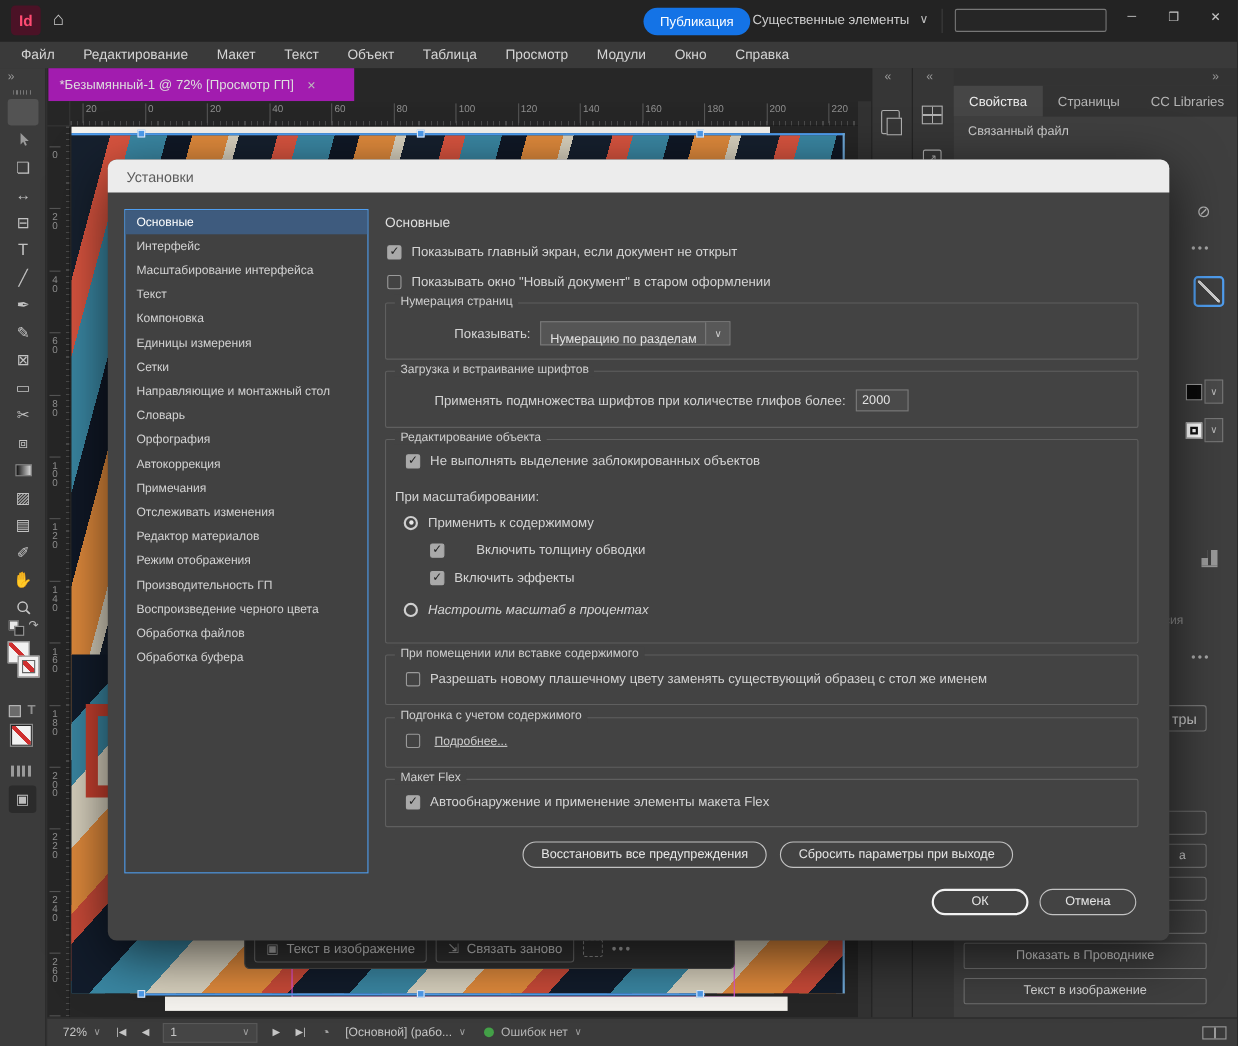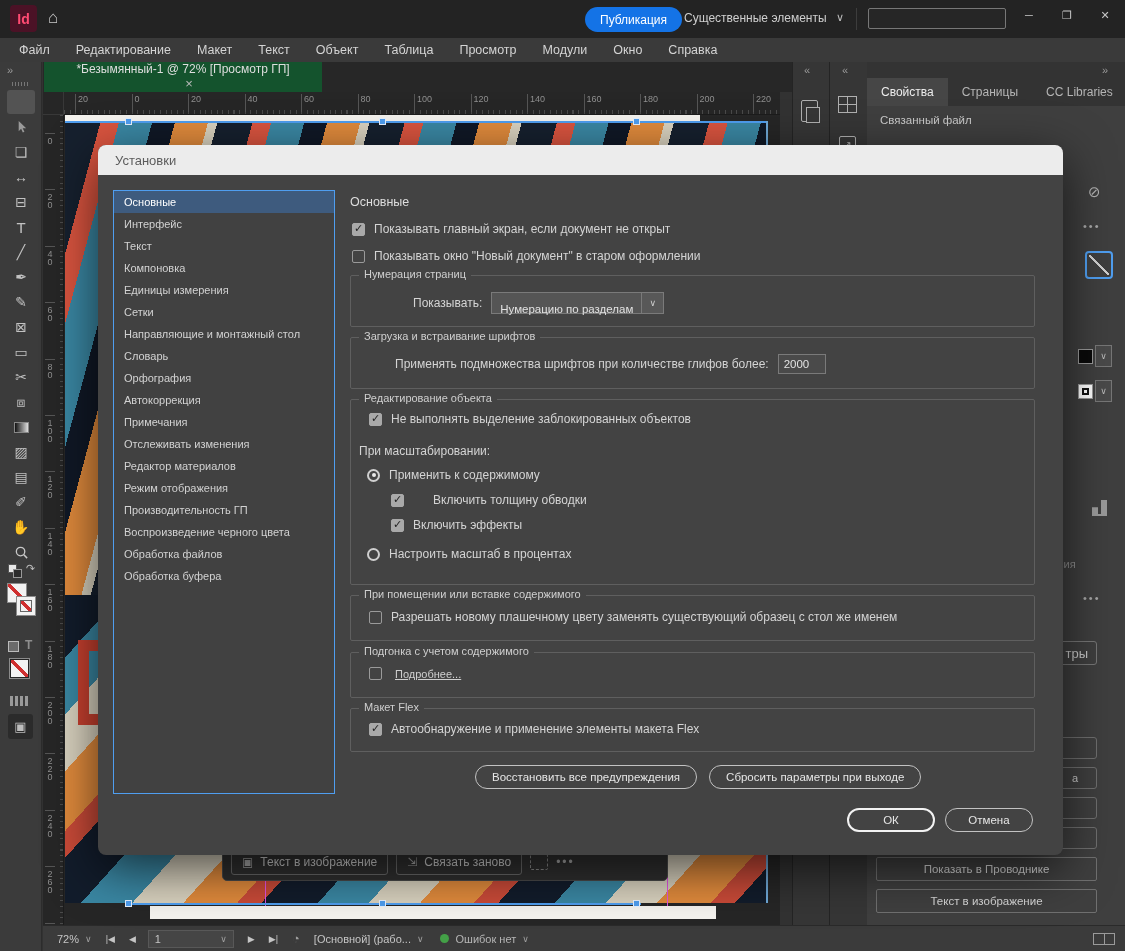--- a/index.html
+++ b/index.html
@@ -48,22 +48,22 @@
   #fmt-container{left:8px;top:641px;width:11px;height:11px;background:#6b6b6b;border:1px solid #bbb;}
   #fmt-text{left:25px;top:638px;color:#8e8e8e;font-size:12px;font-weight:bold;}
   #apply-chip{left:10px;top:659px;width:19px;height:19px;border:1px solid #242424;outline:1px solid #8b8b8b;}
   #preview-dashes{left:10px;top:696px;width:20px;height:10px;
      background:repeating-linear-gradient(90deg,#9a9a9a 0 3px,transparent 3px 5px);}
   #screen-mode{left:8px;top:714px;width:25px;height:25px;background:#2b2b2b;border-radius:3px;
      color:#bdbdbd;font-size:13px;display:flex;align-items:center;justify-content:center;}
 
   
   #tabbar{left:43px;top:62px;width:749px;height:30px;background:#272727;}
-  #doc-tab{left:44px;top:62px;width:278px;height:30px;background:#14532d;display:flex;align-items:center;
-           padding:0 10px;color:#dedede;font-size:12px;flex-direction:column;}
+  #doc-tab{left:44px;top:62px;width:278px;height:30px;background:#a21caf;display:flex;align-items:center;
+           padding:0 10px;color:#dedede;font-size:12px;}
   #doc-tab .close{margin-left:12px;color:#bbb;font-size:13px;}
 
   
   #ruler-corner{left:43px;top:92px;width:21px;height:23px;background:#262626;border-right:1px solid #383838;border-bottom:1px solid #383838;}
   #hruler{left:64px;top:92px;width:716px;height:23px;background:#262626;border-bottom:1px solid #1c1c1c;
      background-image:repeating-linear-gradient(90deg,#4a4a4a 0 1px,transparent 1px 5.65px);
      background-size:100% 5px;background-position:0 18px;background-repeat:no-repeat;}
   .hr-label{top:2px;color:#8f8f8f;font-size:9px;border-left:1px solid #555;padding-left:2px;height:18px;}
   #vruler{left:43px;top:115px;width:21px;height:810px;background:#262626;border-right:1px solid #1c1c1c;
      background-image:repeating-linear-gradient(180deg,#4a4a4a 0 1px,transparent 1px 5.65px);
@@ -391,20 +391,21 @@
     <span id="sb-spread"></span>
   </div>
 
   <div class="abs" id="dialog">
     <div class="abs" id="dlg-titlebar">
       <span>Установки</span>
     </div>
     <div class="abs" id="dlg-sidebar">
         <div class="side-item selected">Основные</div>
         <div class="side-item">Интерфейс</div>
+        <div class="side-item">Масштабирование интерфейса</div>
         <div class="side-item">Текст</div>
         <div class="side-item">Компоновка</div>
         <div class="side-item">Единицы измерения</div>
         <div class="side-item">Сетки</div>
         <div class="side-item">Направляющие и монтажный стол</div>
         <div class="side-item">Словарь</div>
         <div class="side-item">Орфография</div>
         <div class="side-item">Автокоррекция</div>
         <div class="side-item">Примечания</div>
         <div class="side-item">Отслеживать изменения</div>
@@ -461,21 +462,21 @@
           <span class="lbl">Применить к содержимому</span>
         </div>
         <div class="row" style="left:40px;top:93px;gap:29px;">
           <span class="cb checked"></span>
           <span class="lbl">Включить толщину обводки</span>
         </div>
         <div class="row" style="left:40px;top:118px;">
           <span class="cb checked"></span>
           <span class="lbl">Включить эффекты</span>
         </div>
-        <div class="row" style="left:16px;top:147px;">
+        <div class="row" style="left:16px;top:147px;font-style:italic;">
           <span class="radio"></span>
           <span class="lbl">Настроить масштаб в процентах</span>
         </div>
       </div>
 
       <div class="fs" style="top:410px;height:46px;">
         <span class="fs-legend">При помещении или вставке содержимого</span>
         <div class="row" style="left:18px;top:14px;">
           <span class="cb"></span>
           <span class="lbl">Разрешать новому плашечному цвету заменять существующий образец с стол же именем</span>

